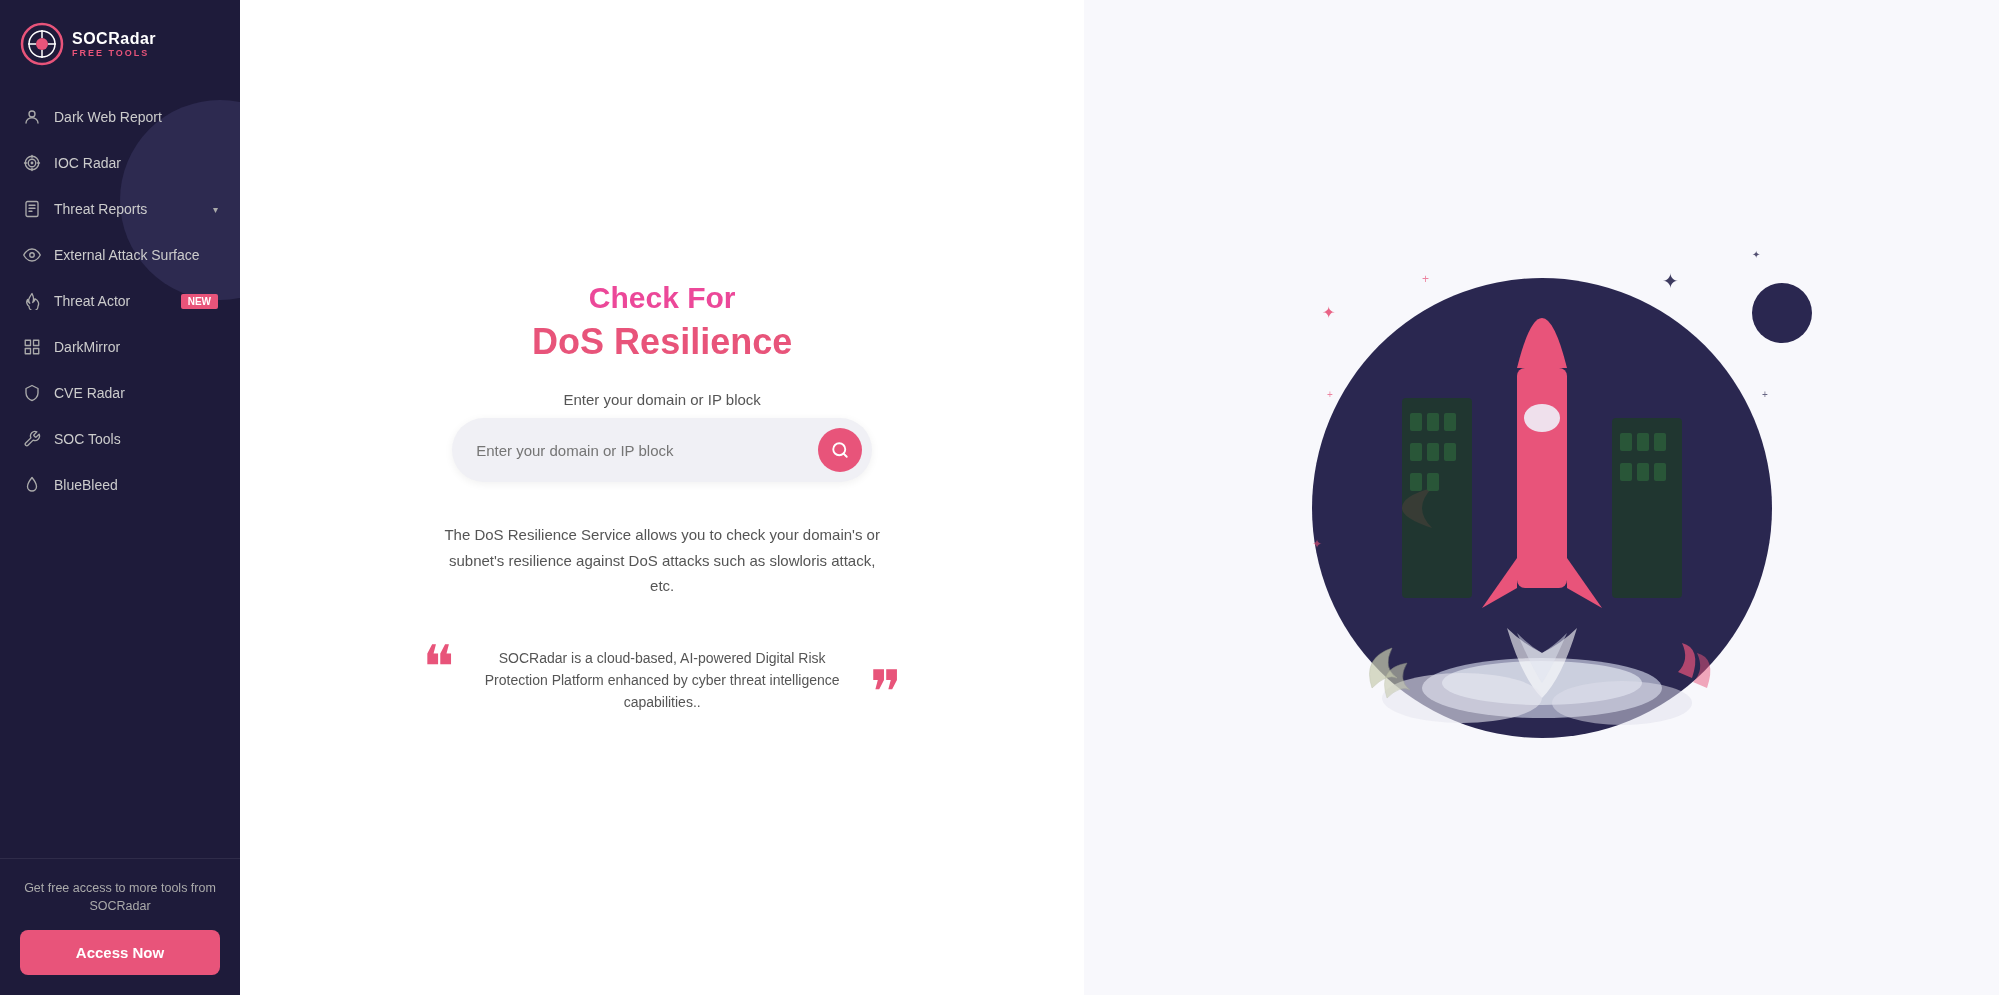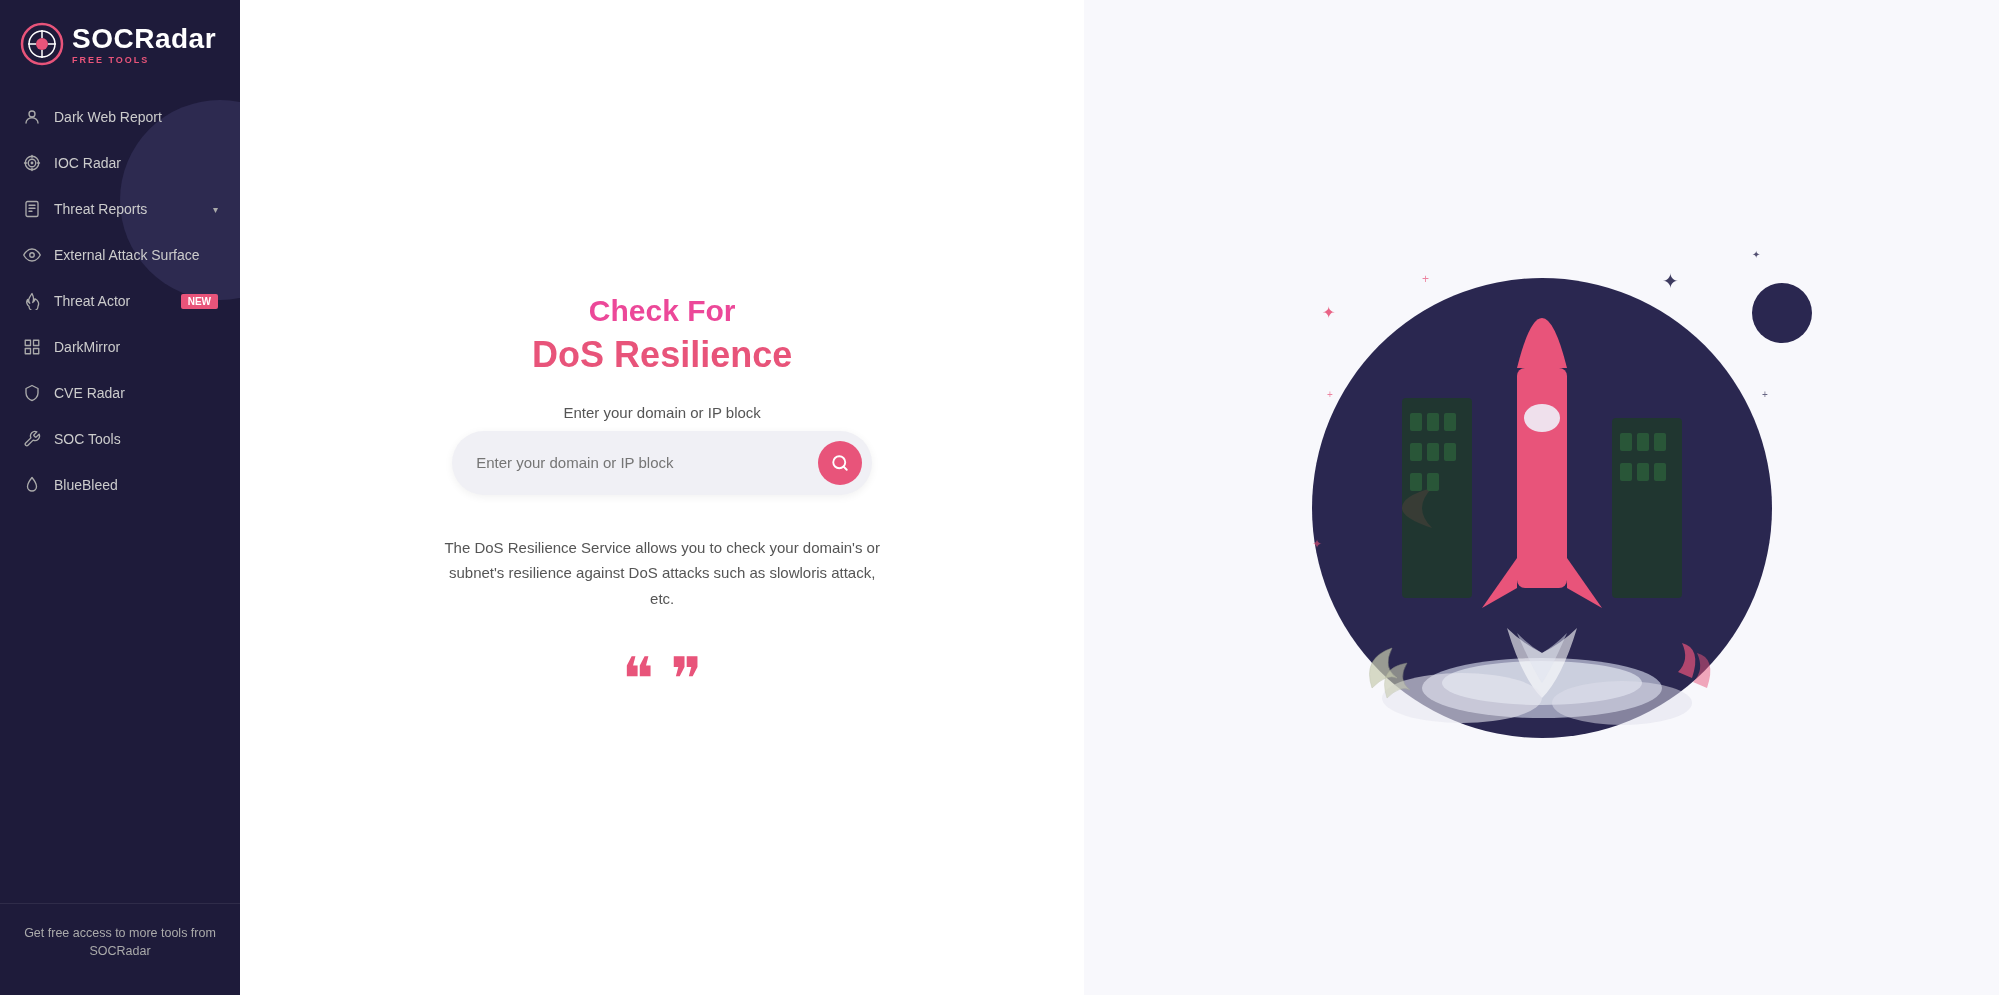--- a/index.html
+++ b/index.html
@@ -29,21 +29,21 @@
     }
     .logo-icon {
       width: 44px;
       height: 44px;
     }
     .logo-text {
       display: flex;
       flex-direction: column;
     }
     .logo-main {
-      font-size: 28px;
+      font-size: 16px;
       font-weight: 700;
       color: #fff;
       letter-spacing: 0.5px;
     }
     .logo-sub {
       font-size: 9px;
       font-weight: 600;
       color: #e8547a;
       letter-spacing: 2px;
       text-transform: uppercase;
@@ -405,20 +405,21 @@
           <path d="M12 2c-4 5-6 9-6 12a6 6 0 0012 0c0-3-2-7-6-12z"></path>
         </svg>
       </span>
       <span class="nav-label">BlueBleed</span>
     </div>
 
   </nav>
 
   <div class="sidebar-footer">
     <p class="sidebar-footer-text">Get free access to more tools from SOCRadar</p>
+    <button class="access-now-btn">Access Now</button>
   </div>
 </div>
 
 <div class="main">
   <div class="content-area">
 
     <div class="left-panel">
       <h1 class="main-title">Check For</h1>
       <h2 class="main-subtitle">DoS Resilience</h2>
       <p class="main-description">Enter your domain or IP block</p>
@@ -430,20 +431,21 @@
             <circle cx="11" cy="11" r="8"></circle>
               <line x1="21" y1="21" x2="16.65" y2="16.65"></line>
           </svg>
         </button>
       </div>
 
       <p class="description-block">The DoS Resilience Service allows you to check your domain's or subnet's resilience against DoS attacks such as slowloris attack, etc.</p>
 
       <div class="quote-block">
         <span class="quote-mark-left">❝</span>
+        <p class="quote-text">SOCRadar is a cloud-based, AI-powered Digital Risk Protection Platform enhanced by cyber threat intelligence capabilities..</p>
         <span class="quote-mark-right">❞</span>
       </div>
     </div>
 
     <div class="right-panel">
       <svg width="600" height="600" viewBox="0 0 600 600" xmlns="http://www.w3.org/2000/svg">
 
         <circle cx="300" cy="310" r="230" fill="#2a2750"></circle>
 
         <path d="M190 290 Q170 310 190 330 Q160 320 160 310 Q160 298 190 290Z" fill="#e8547a" opacity="0.85"></path>

